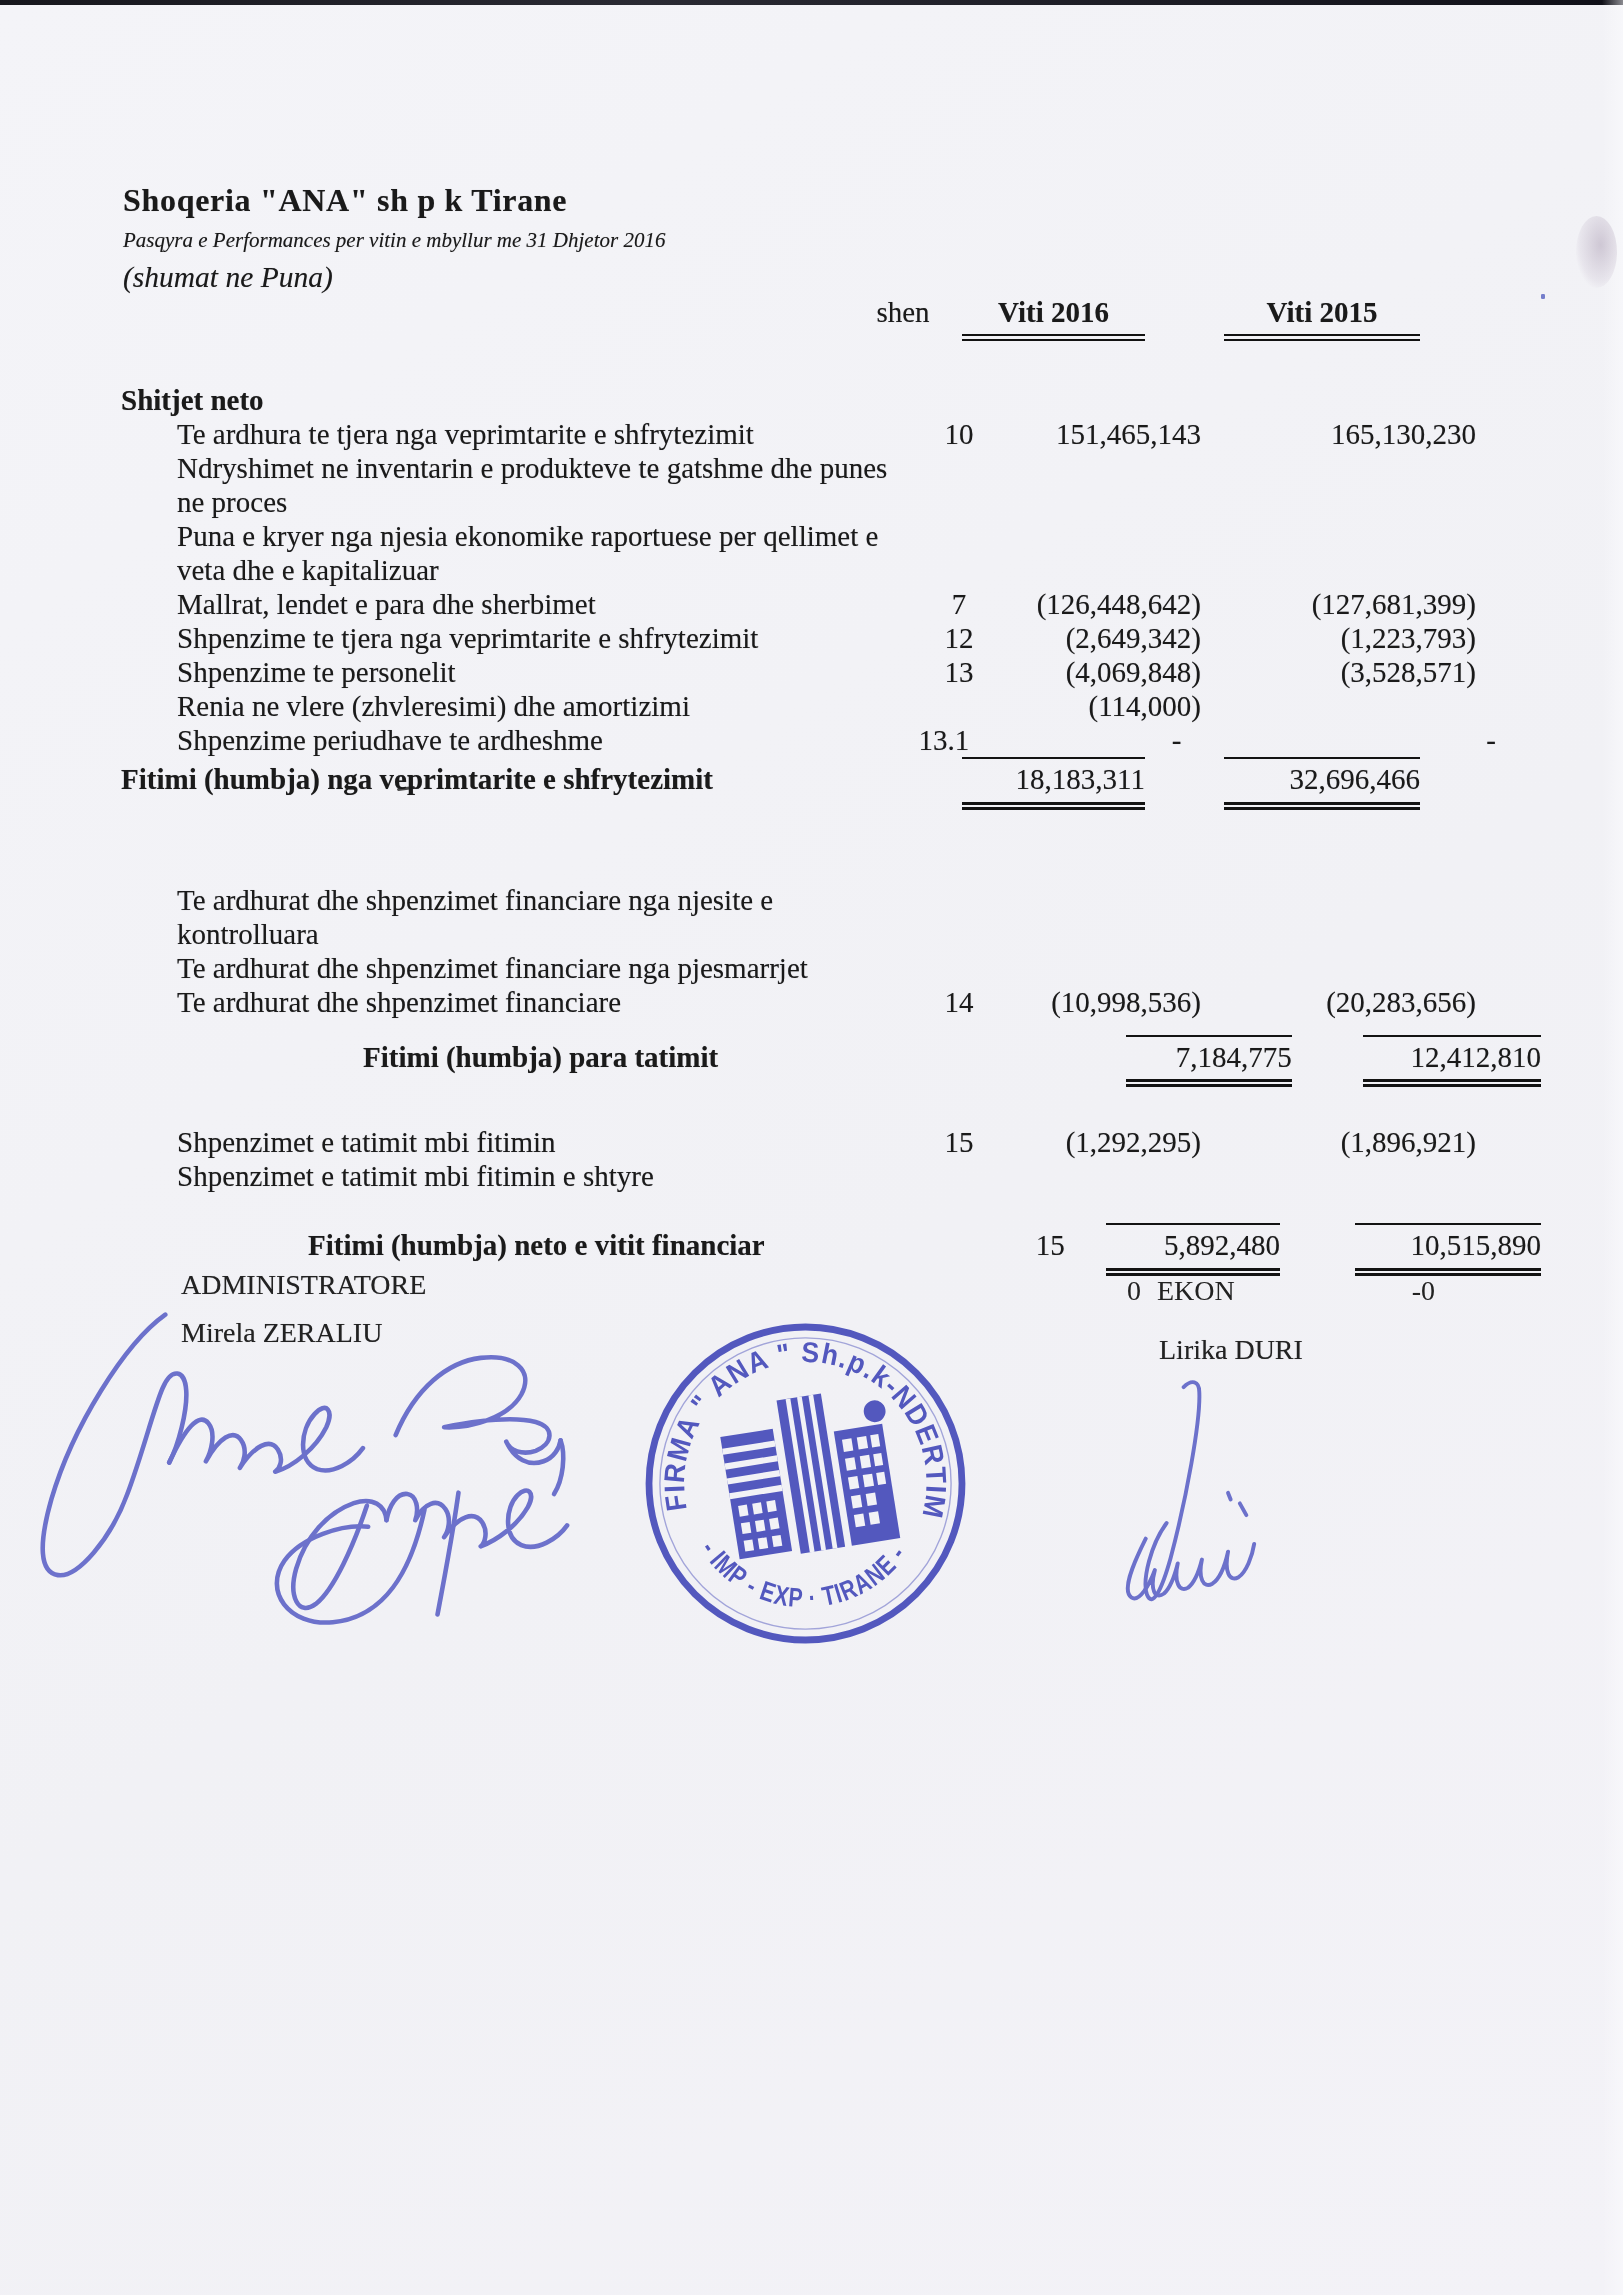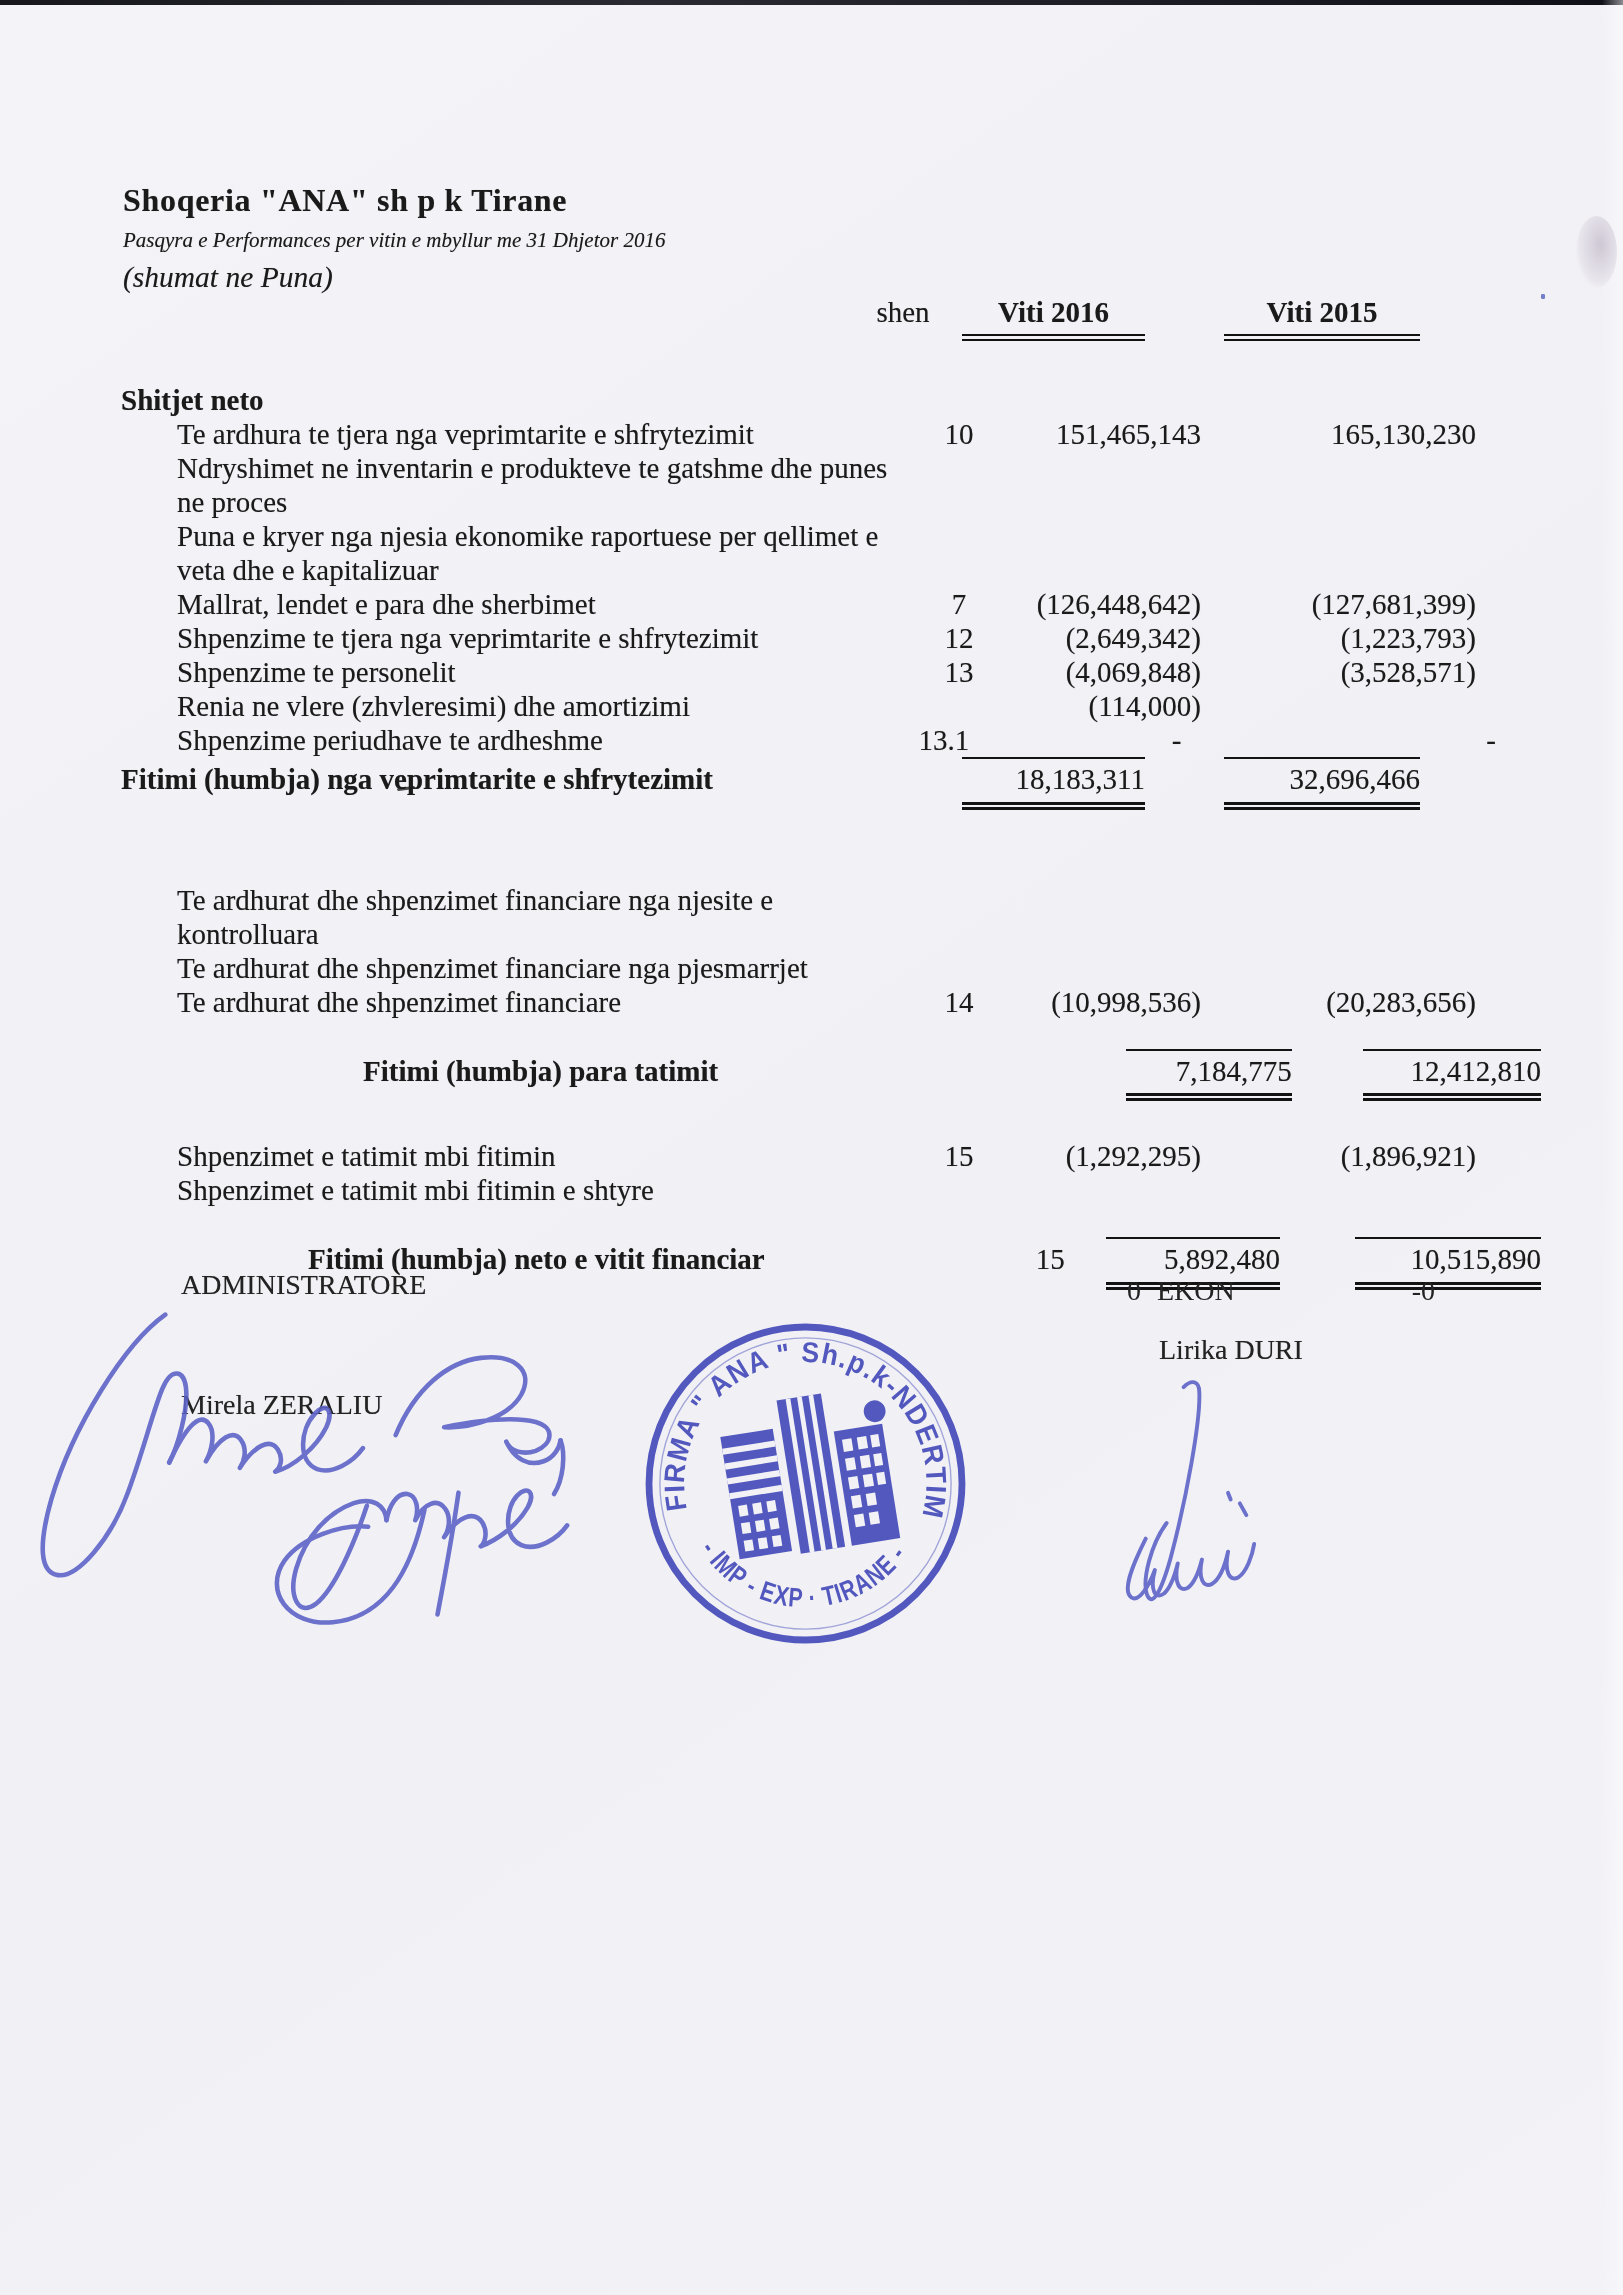--- a/index.html
+++ b/index.html
@@ -52,30 +52,30 @@
   .row .two-line div { line-height:34px; }
   .lbl-item { padding-left:56px; }
   .sec { font-weight:bold; }
   .total-lbl { font-weight:bold; }
   .num { font-variant-numeric:tabular-nums; }
   .dash-cell { padding-right:45px; }
   .tot-val { display:inline-block; min-width:100%; box-sizing:border-box;
     border-top:2.6px solid #131313; border-bottom:8.5px double #131313;
     padding:1.3px 0 3.3px 0; line-height:38px; }
   .mt-sec   { margin-top:73px; }
-  .mt-tot1  { margin-top:30px; }
+  .mt-tot1  { margin-top:16px; }
   .mt-tax   { margin-top:38px; }
   .mt-tot2  { margin-top:30px; }
   .ind-370 { padding-left:242px; }
   .ind-285 { padding-left:187px; }
 
   
   .sig-text { position:absolute; font-size:28px; color:#222; }
   .admin-title { left:181px; top:1269px; }
-  .admin-name  { left:181px; top:1389px; }
+  .admin-name  { left:181px; top:1317px; }
   .ekon-line   { left:1127px; top:1275px; width:308px; display:flex; }
   .ekon-zero   { width:30px; }
   .ekon-title  { flex:0 0 auto; }
   .ekon-suffix { margin-left:auto; }
   .ekon-name   { left:1159px; top:1334px; }
 
   .sig-svg, .stamp-svg { position:absolute; }
 </style>
 </head>
 <body>

